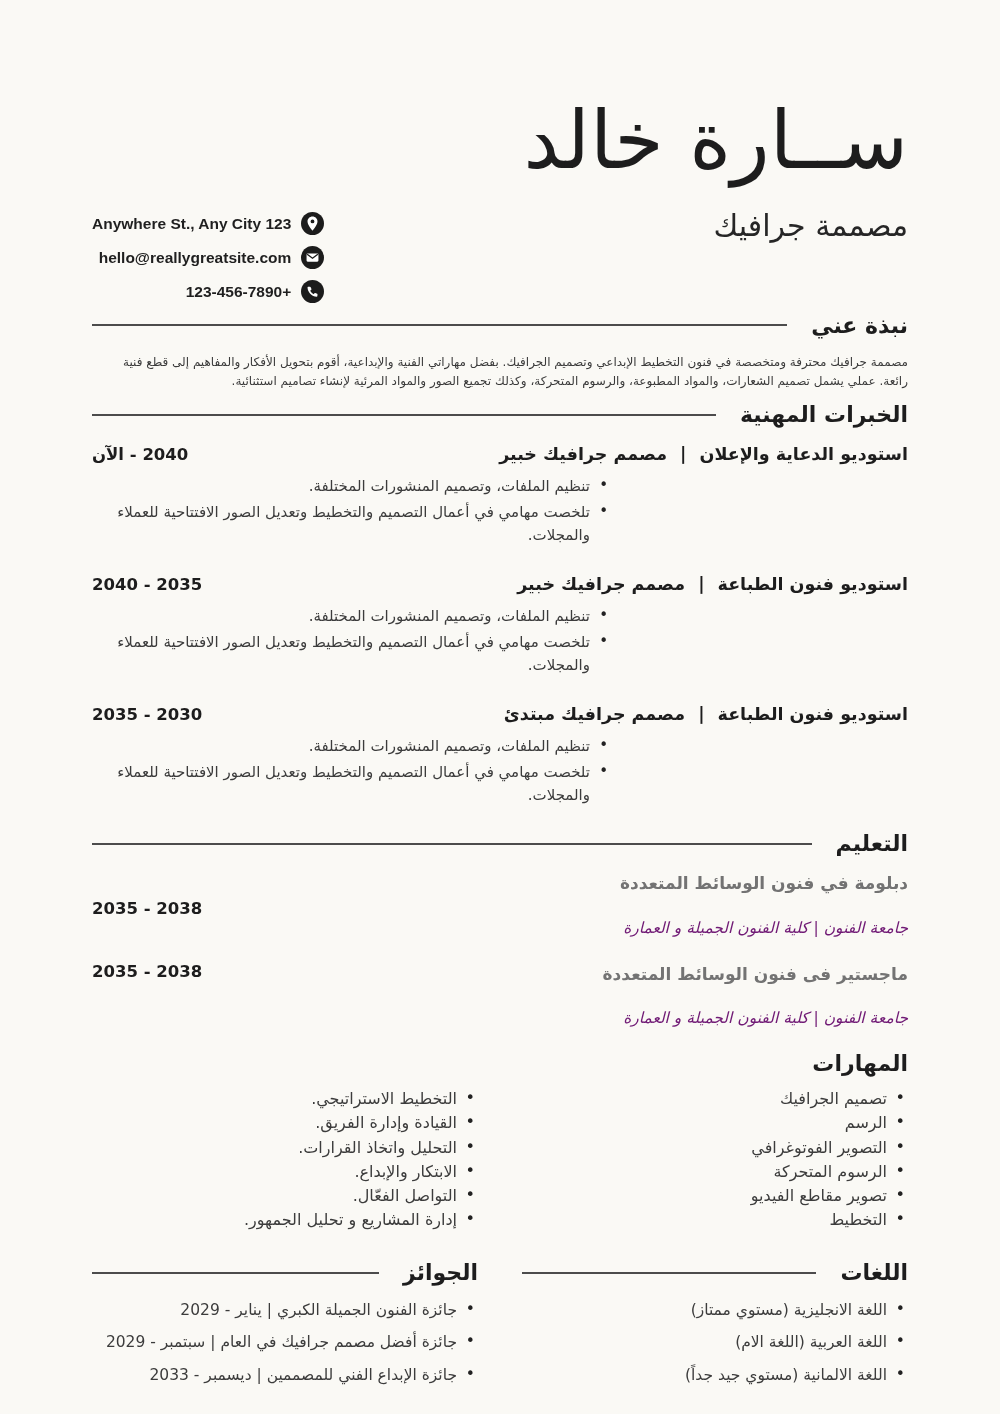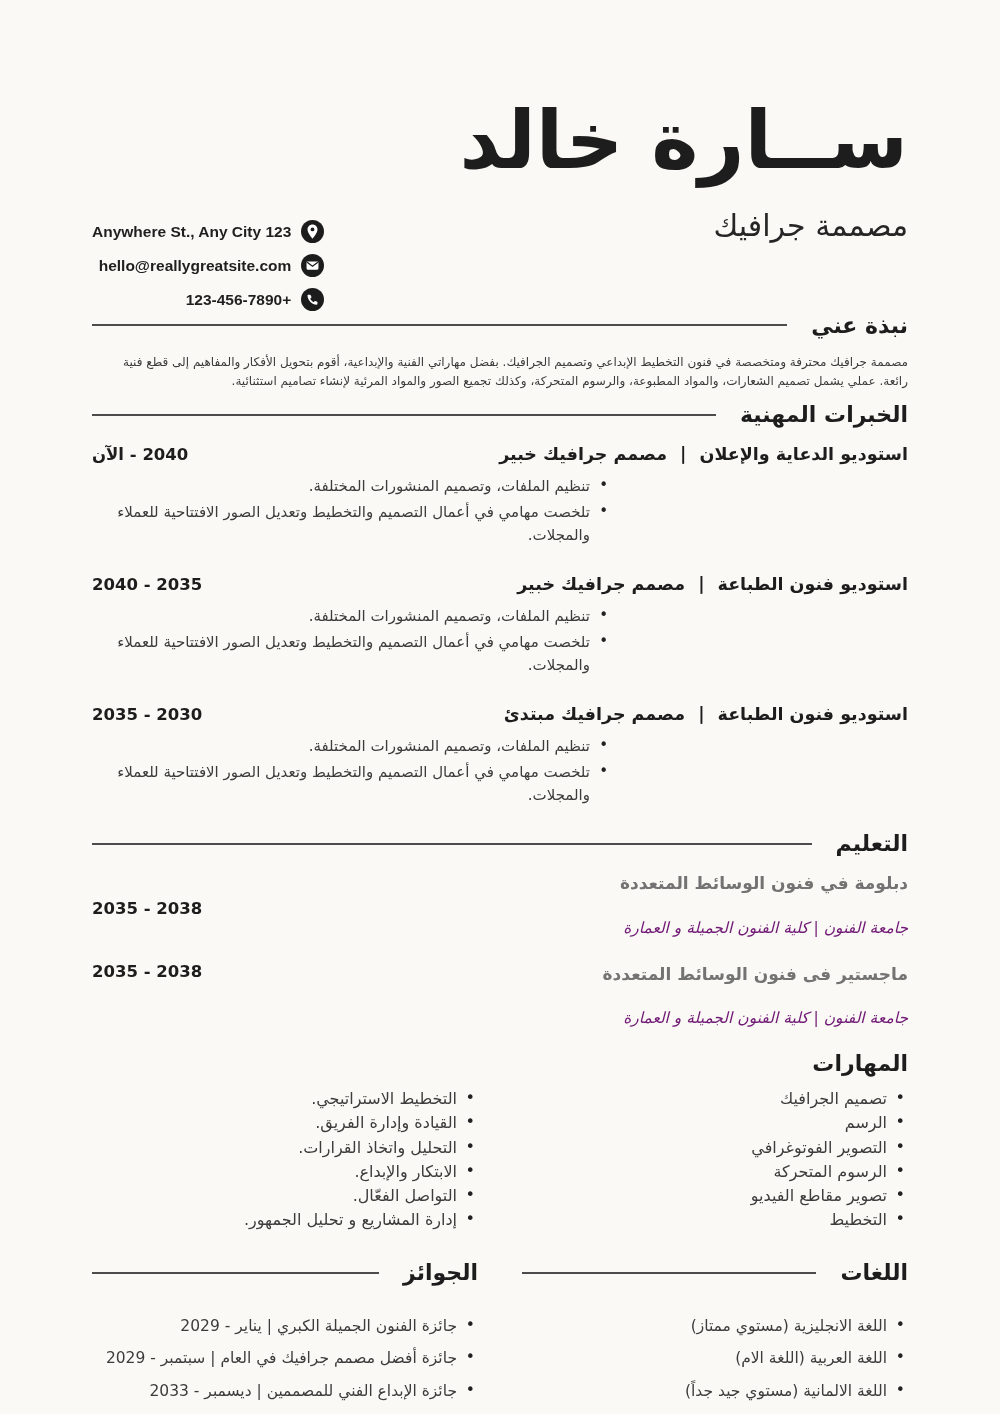--- a/index.html
+++ b/index.html
@@ -10,29 +10,29 @@
     width:1000px; height:1414px;
     margin:0 auto;
     background:#faf9f5;
     direction:rtl;
     padding:0 92px;
     overflow:hidden;
   }
   
   .name {
     margin-top:96px;
-    font-size:80px; font-weight:bold; line-height:1.12;
+    font-size:80px; font-weight:normal; line-height:1.12;
     color:#1d1d1d; text-align:right; letter-spacing:0;
   }
   .subtitle {
     margin-top:22px;
     font-size:30px; font-weight:normal; color:#262626; text-align:right;
   }
   .contact {
-    position:absolute; left:92px; top:220px;
+    position:absolute; left:92px; top:212px;
     display:flex; flex-direction:column; gap:11px;
     align-items:flex-start; 
     direction:rtl;
   }
   .contact-row { display:flex; align-items:center; gap:10px; direction:rtl; }
   .contact-row .icon { width:23px; height:23px; flex:0 0 auto; display:block; }
   .contact-label {
     font-size:15.5px; font-weight:bold; color:#1f1f1f;
     font-family:"Liberation Sans","DejaVu Sans",sans-serif;
   }
@@ -68,21 +68,21 @@
   .edu-row:nth-of-type(2) .edu-dates { margin-top:28px; }
   
   .skills { margin-top:18px; }
   .two-col { display:grid; grid-template-columns:1fr 1fr; column-gap:44px; direction:rtl; }
   .skills-lists { margin-top:9px; }
   .skills-lists ul { padding-right:3px; }
   .skills-lists li { font-size:16px; line-height:1.45; margin-bottom:1px; }
   
   .bottom { margin-top:26px; }
   .bottom .col { min-width:0; }
-  .bottom ul { margin-top:27px; padding-right:3px; }
+  .bottom ul { margin-top:11px; padding-right:3px; }
   .bottom li { font-size:15.5px; line-height:1.5; margin-bottom:9px; white-space:nowrap; }
 </style>
 </head>
 <body>
 
 <div class="page">
 
   <div>
     <div class="name">ســارة خالد</div>
     <div class="subtitle">مصممة جرافيك</div>

